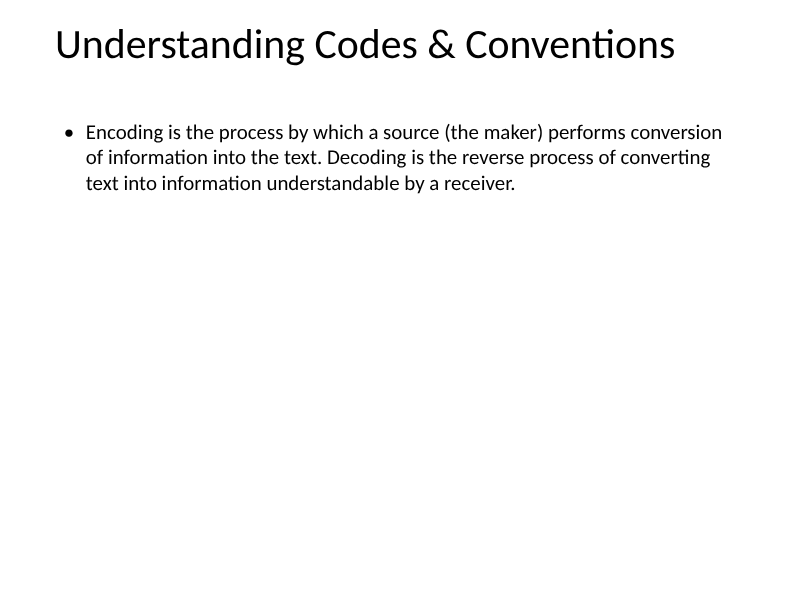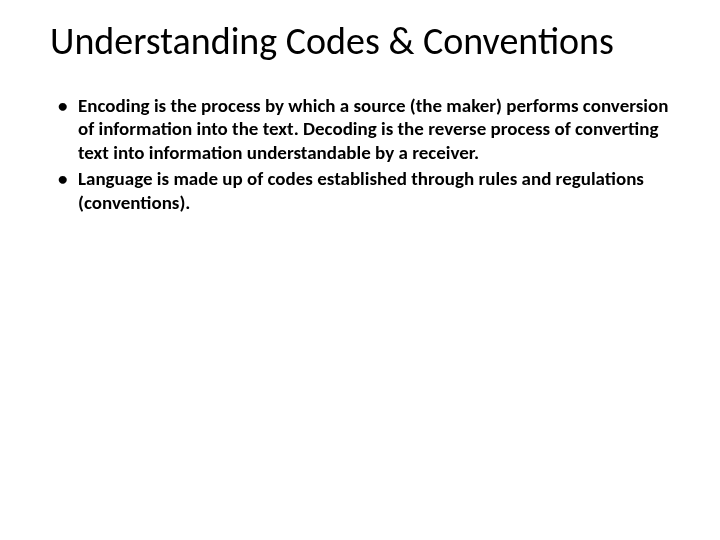--- a/index.html
+++ b/index.html
@@ -12,27 +12,26 @@
       height: 540px;
       background: #ffffff;
       font-family: Calibri, "Segoe UI", Arial, sans-serif;
       color: #000000;
       padding: 20px 50px 40px 50px;
     }
     .slide-title {
       font-size: 38px;
       font-weight: 400;
       line-height: 1.15;
-      margin-bottom: 30px;
+      margin-bottom: 45px;
       letter-spacing: 0px;
     }
     .bullet-list {
       list-style: none;
       padding-left: 0;
-      font-weight: bold;
     }
     .bullet-item {
       position: relative;
       padding-left: 28px;
       font-size: 19px;
       line-height: 1.25;
       margin-bottom: 2px;
       letter-spacing: 0px;
     }
     .bullet-item::before {
@@ -43,14 +42,13 @@
       font-size: 19px;
     }
   </style>
 </head>
 <body>
 
 <h1 class="slide-title">Understanding Codes &amp; Conventions</h1>
 
 <ul class="bullet-list">
   <li class="bullet-item">Encoding is the process by which a source (the maker) performs conversion of information into the text. Decoding is the reverse process of converting text into information understandable by a receiver.</li>
-  <li class="bullet-item">Language is made up of codes established through rules and regulations (conventions).</li>
 </ul>
 
 </body></html>

